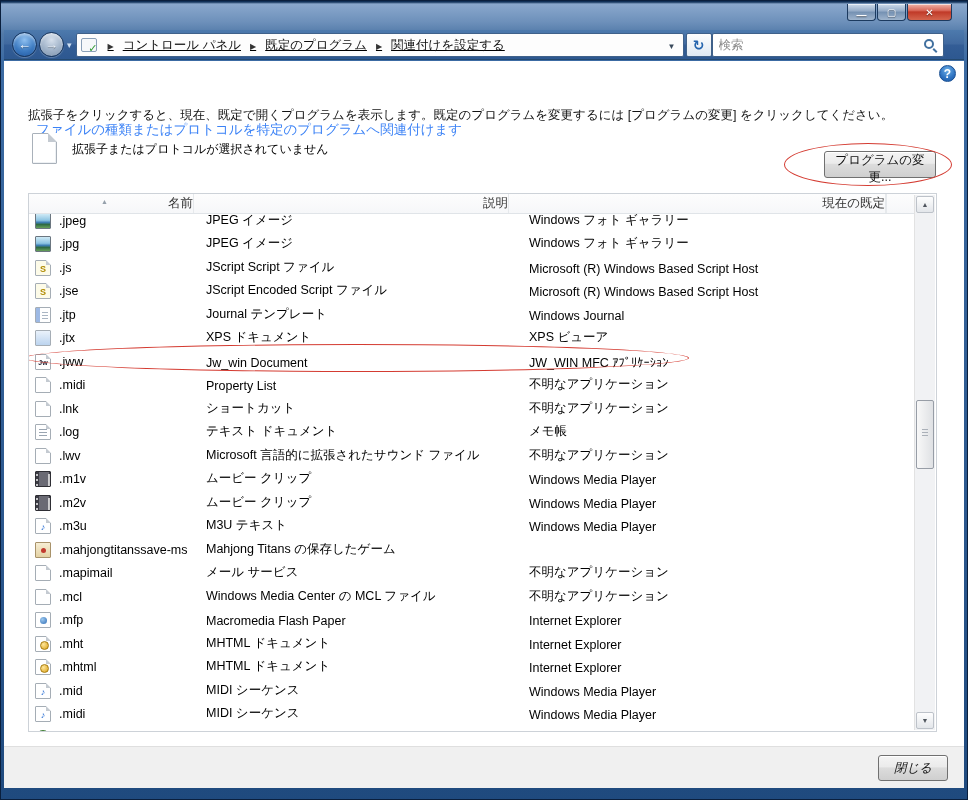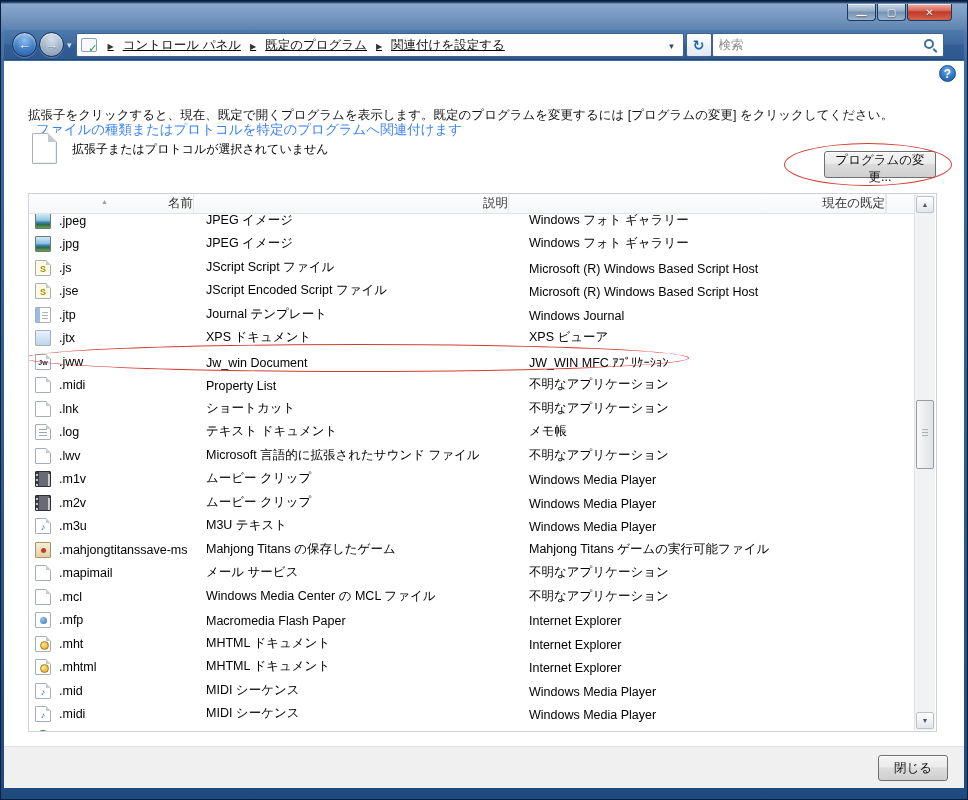--- a/index.html
+++ b/index.html
@@ -154,21 +154,21 @@
   
   .vscroll { position: absolute; top: 1px; right: 1px; bottom: 1px; width: 21px; background: #f1f2f4; border-left: 1px solid #e2e2e2; }
   .sb-btn { position: absolute; left: 1px; right: 1px; height: 17px; border: 1px solid #bdc2c9; border-radius: 2px; background: linear-gradient(180deg,#fefefe,#e3e6ea); color: #50565e; font-size: 7px; text-align: center; line-height: 15px; cursor: pointer; }
   .sb-up { top: 1px; }
   .sb-down { bottom: 1px; }
   .sb-thumb { position: absolute; left: 1px; right: 1px; top: 205px; height: 69px; border: 1px solid #979da6; border-radius: 2px; background: linear-gradient(90deg,#f8f8f8,#dfe1e4); cursor: pointer; }
   .sb-thumb::after { content: ""; position: absolute; left: 5px; right: 5px; top: 28px; height: 8px; background: repeating-linear-gradient(180deg,#aab0b8 0 1px,transparent 1px 3px); }
 
   
   .footer { position: absolute; left: 0; right: 0; bottom: 0; height: 42px; background: #f0f0f0; border-top: 1px solid #dfdfdf; }
-  .close-btn { position: absolute; right: 16px; top: 8px; width: 70px; height: 26px; }
+  .close-btn { position: absolute; right: 16px; top: 8px; width: 70px; height: 26px; font-style: italic; }
 </style>
 </head>
 <body>
 
 <div class="window">
 
   <div class="titlebar">
     <div class="win-btns">
       <span class="wbtn min">
           <i>—</i>
@@ -343,21 +343,20 @@
               </span>
               <span class="cell c-desc">M3U テキスト</span>
               <span class="cell c-def">Windows Media Player</span>
             </div>
             <div class="row">
               <span class="cell c-name">
                 <i class="ficon fi-mahjong"></i>
                 <span class="ext">.mahjongtitanssave-ms</span>
               </span>
               <span class="cell c-desc">Mahjong Titans の保存したゲーム</span>
-              <span class="cell c-def">Mahjong Titans ゲームの実行可能ファイル</span>
             </div>
             <div class="row">
               <span class="cell c-name">
                 <i class="ficon fi-blank"></i>
                 <span class="ext">.mapimail</span>
               </span>
               <span class="cell c-desc">メール サービス</span>
               <span class="cell c-def">不明なアプリケーション</span>
             </div>
             <div class="row">

